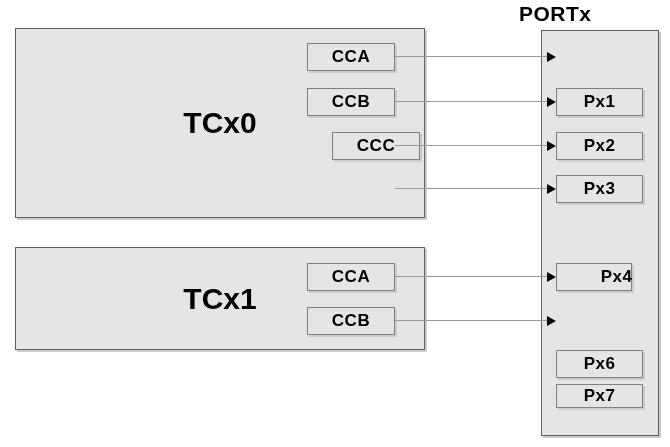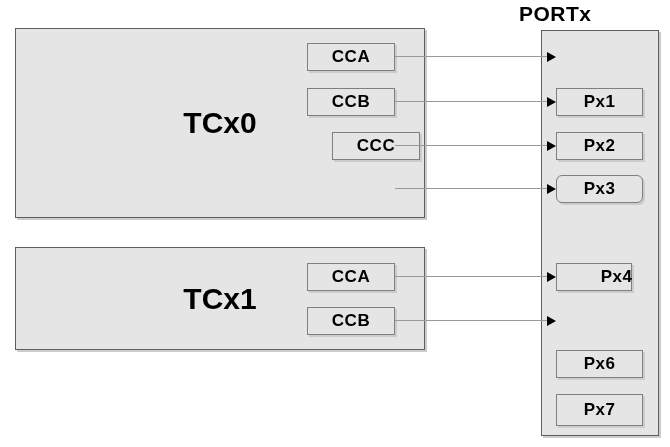--- a/index.html
+++ b/index.html
@@ -71,24 +71,24 @@
   }
 </style>
 </head>
 <body>
 
 <div class="canvas" id="canvas">
   <div class="port-title">PORTx</div>
 <div class="box" style="left: 541px; top: 30px; width: 118px; height: 406px;"></div>
     <div class="box small-box" style="left: 556px; top: 88px; width: 87px; height: 28px; text-align: center;">Px1</div>
     <div class="box small-box" style="left: 556px; top: 132px; width: 87px; height: 28px;">Px2</div>
-    <div class="box small-box" style="left: 556px; top: 175px; width: 87px; height: 28px; border-radius: 6px;">Px3</div>
+    <div class="box small-box" style="left: 556px; top: 175px; width: 87px; height: 28px;">Px3</div>
     <div class="box small-box" style="left: 556px; top: 263px; width: 76px; height: 28px; padding-left: 45px;">Px4</div>
     <div class="box small-box" style="left: 556px; top: 350px; width: 87px; height: 28px; text-align: center;">Px6</div>
-    <div class="box small-box" style="left: 556px; top: 394px; width: 87px; height: 32px;">Px7</div>
+    <div class="box small-box" style="left: 556px; top: 384px; width: 87px; height: 24px;">Px7</div>
     <div class="box tc-block" style="left: 15px; top: 28px; width: 410px; height: 190px;">
       <div class="tc-label">TCx0</div>
     </div>
     <div class="box small-box" style="left: 307px; top: 43px; width: 88px; height: 28px;">CCA</div>
     <div class="conn-line" style="left: 395px; top: 56px; width: 153px;"></div>
     <div class="conn-head" style="left: 547px; top: 52px;"></div>
     <div class="box small-box" style="left: 307px; top: 88px; width: 88px; height: 28px;">CCB</div>
     <div class="conn-line" style="left: 395px; top: 101px; width: 153px;"></div>
     <div class="conn-head" style="left: 547px; top: 97px;"></div>
     <div class="box small-box" style="left: 307px; top: 132px; width: 88px; height: 28px; margin-left: 25px;">CCC</div>

